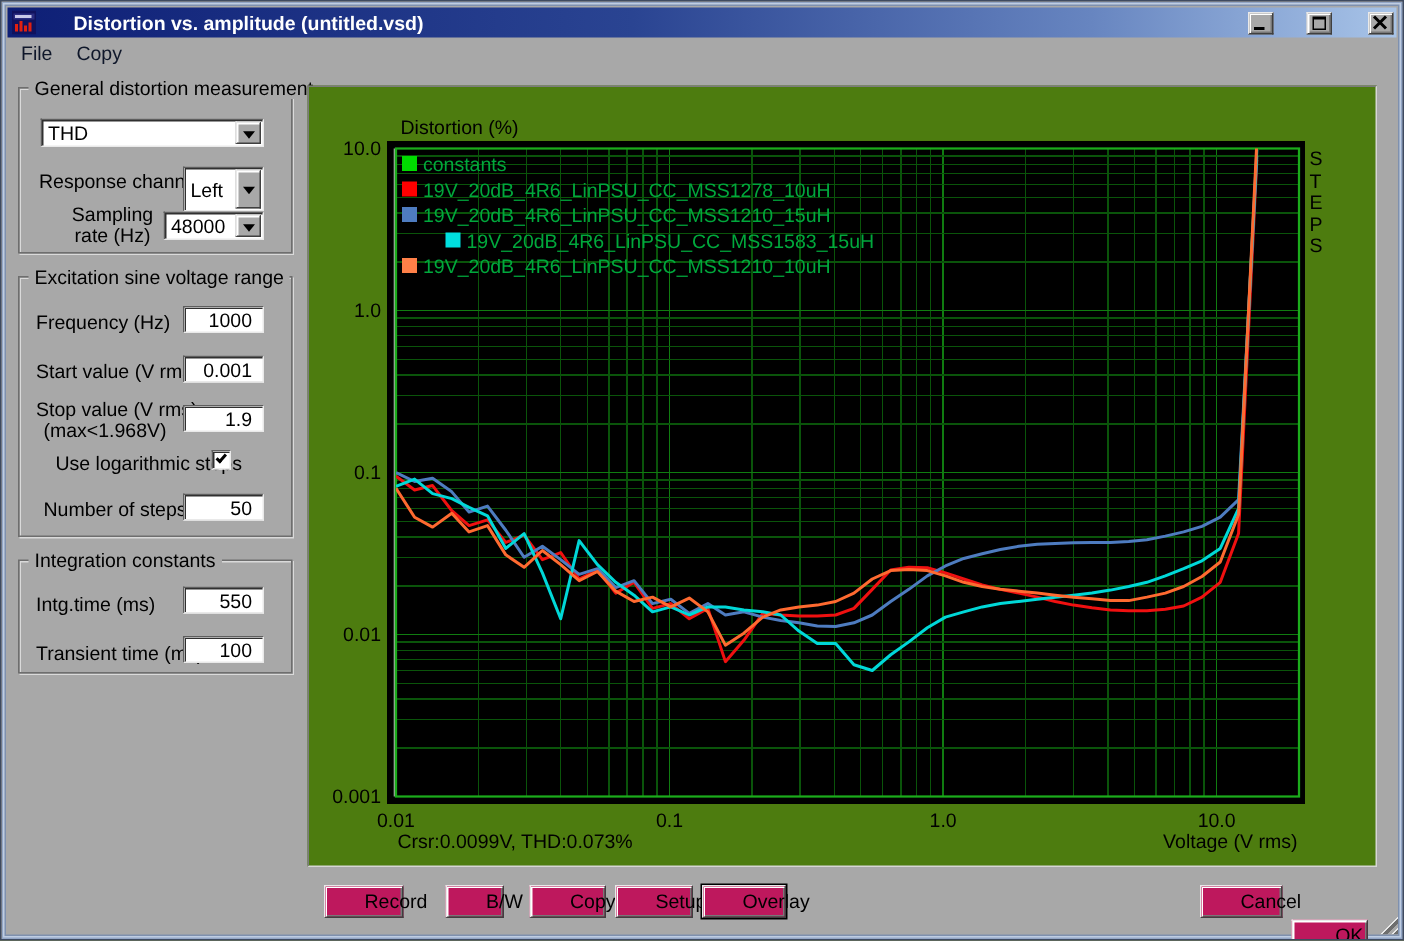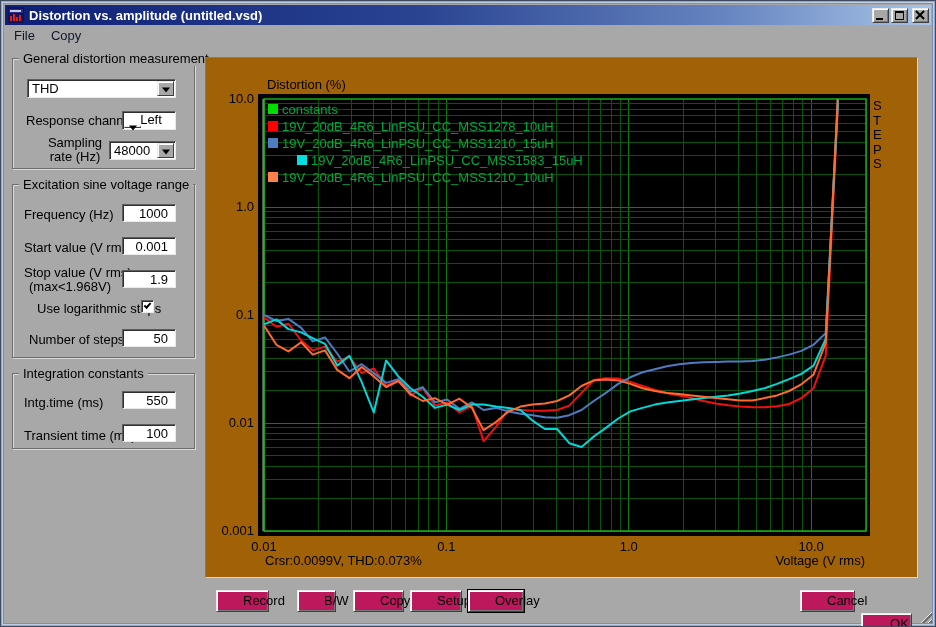--- a/index.html
+++ b/index.html
@@ -6,21 +6,21 @@
   *{box-sizing:border-box;font-family:"Liberation Sans",sans-serif;}
   .window{
     position:relative;width:936px;height:627px;background:#A8A8A8;
     border:1px solid #3E4A60;
     box-shadow:inset 0 0 0 1px #93A6C6, inset 0 0 0 2px #BFCDE2, inset 0 0 0 3px #7E90AE;
     overflow:hidden;
   }
   
   .titlebar{position:absolute;left:4px;top:4px;right:4px;height:20px;
     background:linear-gradient(90deg,#0E1F76 0%,#2A4492 45%,#6785C0 78%,#A8C4E8 100%);
-    display:flex;align-items:center;padding:0 2px;}
+    display:flex;align-items:center;padding:0 2px;gap:20px;}
   .app-icon{width:16px;height:16px;margin:0 3px 0 1px;flex:0 0 auto;}
   .title-text{color:#fff;font-size:13px;font-weight:bold;white-space:nowrap;padding-left:2px;flex:1;}
   .tb-btn{width:17px;height:15px;margin-left:2px;background:#A8A8A8;position:relative;
     border:1px solid;border-color:#E9E9E9 #3F3F3F #3F3F3F #E9E9E9;
     box-shadow:inset 1px 1px 0 #FFFFFF, inset -1px -1px 0 #787878;}
   .tb-btn.close{margin-left:4px;}
   .glyph-min{position:absolute;left:3px;bottom:2px;width:7px;height:2px;background:#000;}
   .glyph-max{position:absolute;left:3px;top:2px;width:9px;height:9px;border:1px solid #000;border-top:2px solid #000;}
   .glyph-close{position:absolute;left:2px;top:1px;}
   
@@ -39,21 +39,21 @@
   .combo-btn{width:17px;align-self:stretch;margin:1px;background:#A8A8A8;position:relative;
     border:1px solid;border-color:#E9E9E9 #3F3F3F #3F3F3F #E9E9E9;box-shadow:inset 1px 1px 0 #fff;}
   .combo-arrow{position:absolute;left:50%;top:50%;transform:translate(-50%,-30%);
     width:0;height:0;border-left:4px solid transparent;border-right:4px solid transparent;border-top:5px solid #000;}
   .checkbox{position:absolute;width:13px;height:13px;background:#fff;border:1px solid;
     border-color:#5E5E5E #E9E9E9 #E9E9E9 #5E5E5E;box-shadow:inset 1px 1px 0 #303030;}
   .checkbox .check{display:none;position:absolute;left:2px;top:2px;width:7px;height:4px;
     border-left:2px solid #000;border-bottom:2px solid #000;transform:rotate(-48deg);}
   .checkbox.checked .check{display:block;}
   
-  .chart-panel{position:absolute;left:204px;top:56px;width:713px;height:521px;background:#a16207;
+  .chart-panel{position:absolute;left:204px;top:56px;width:713px;height:521px;background:#4d7c0f;
     border:1px solid;border-color:#7B7B7B #D6D6D6 #D6D6D6 #7B7B7B;}
   .chart-title{position:absolute;left:61px;top:19px;font-size:13px;color:#000;}
   .plot-black{position:absolute;left:52px;top:36px;width:612px;height:442px;background:#000;}
   #plot{position:absolute;left:0;top:0;}
   .legend-row{position:absolute;left:10px;height:16px;display:flex;align-items:center;}
   .legend-sq{width:10px;height:10px;flex:0 0 auto;}
   .legend-label{margin-left:4px;font-size:13px;white-space:nowrap;}
   .ytick{position:absolute;left:0;width:48px;text-align:right;font-size:13px;color:#000;}
   .xtick{position:absolute;transform:translateX(-50%);font-size:13px;color:#000;}
   .chart-status{position:absolute;left:59px;top:495px;font-size:13px;color:#000;}
@@ -106,21 +106,21 @@
   <div class="group" style="left:11px;top:57px;width:183px;height:111px;">
     <span class="group-title">General distortion measurement</span>
   </div>
   <div class="combo" style="left:26px;top:78px;width:149px;height:19px;">
     <span class="combo-text">THD</span>
     <span class="combo-btn">
         <span class="combo-arrow"></span>
       </span>
   </div>
   <span class="lbl" style="left:25px;top:112px;">Response channel</span>
-  <div class="combo" style="left:121px;top:110px;width:54px;height:19px;flex-direction:column;">
+  <div class="combo" style="left:121px;top:110px;width:54px;height:30px;">
     <span class="combo-text">Left</span>
     <span class="combo-btn">
         <span class="combo-arrow"></span>
       </span>
   </div>
   <span class="lbl" style="left:44px;top:135px;width:60px;text-align:center;line-height:14px;white-space:normal;"><span>Sampling</span><br><span>rate (Hz)</span></span>
   <div class="combo" style="left:108px;top:140px;width:67px;height:19px;">
     <span class="combo-text">48000</span>
     <span class="combo-btn">
         <span class="combo-arrow"></span>

